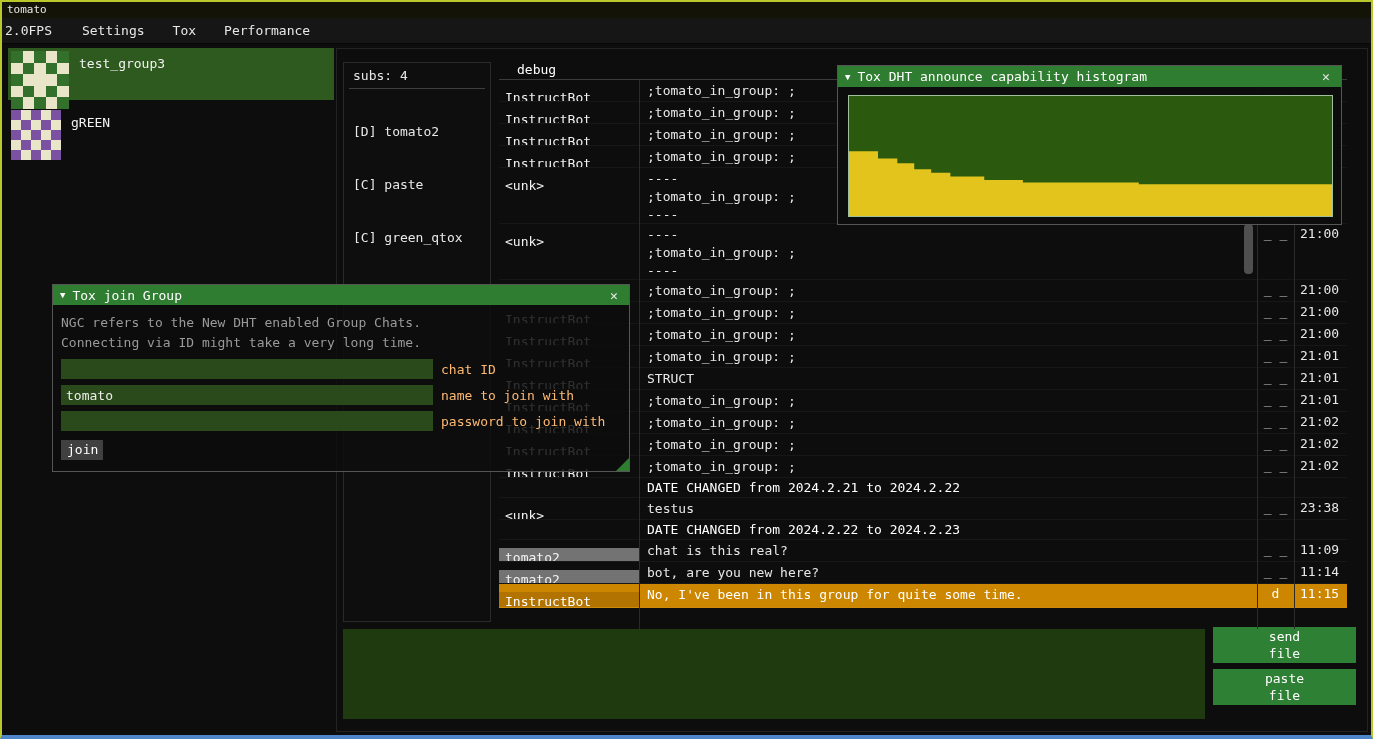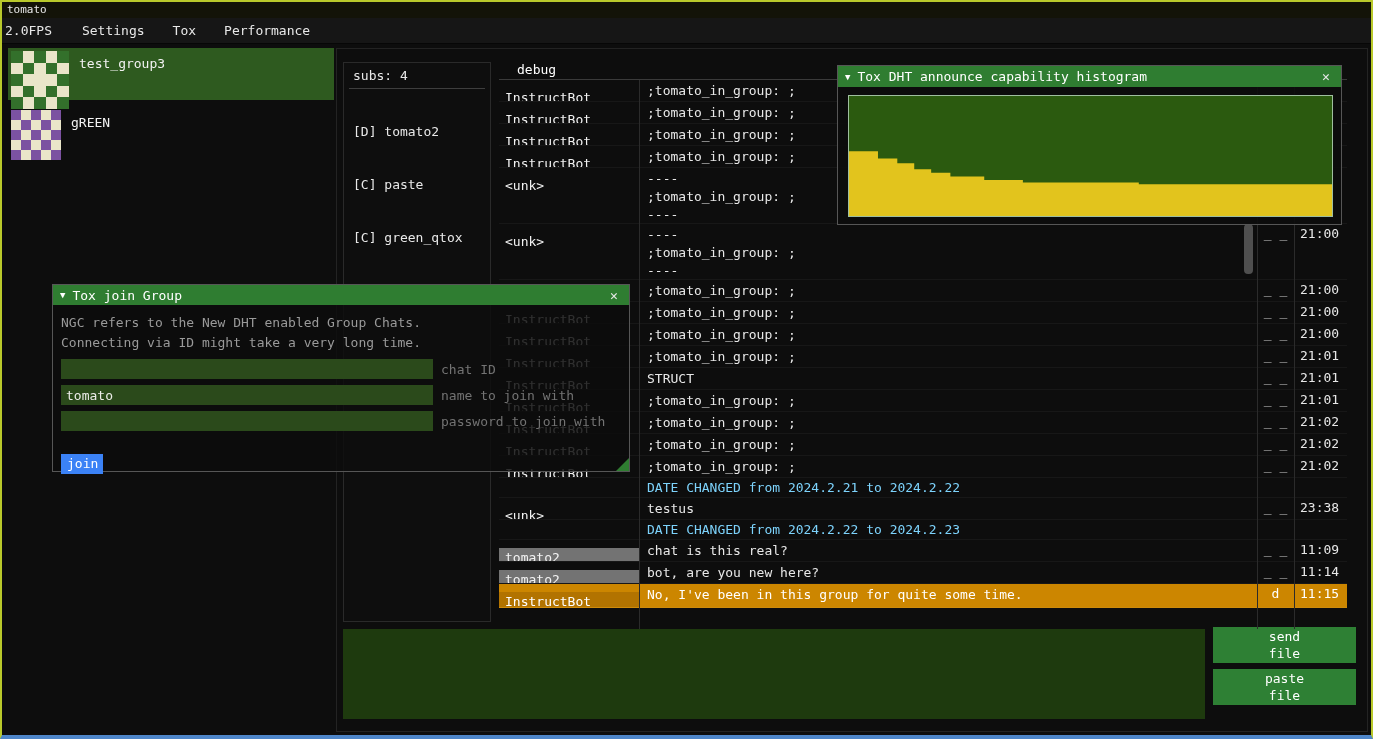--- a/index.html
+++ b/index.html
@@ -37,21 +37,21 @@
   .row { position:absolute; left:0; width:848px; box-sizing:border-box; border-bottom:1px solid rgba(255,255,255,0.045); }
   .cell-name  { position:absolute; left:0;   top:8px; bottom:0; width:140px; padding:2px 0 0 6px; box-sizing:border-box; color:#f2f2f2; overflow:hidden; }
   .cell-msg   { position:absolute; left:140px; top:0; bottom:0; width:618px; padding:2px 0 0 8px; box-sizing:border-box; overflow:hidden; }
   .cell-flags { position:absolute; left:758px; top:0; width:37px; padding-top:2px; text-align:center; color:#c9c9c9; }
   .cell-time  { position:absolute; left:795px; top:0; width:53px; padding:2px 0 0 6px; box-sizing:border-box; }
   .msg-line { line-height:18px; white-space:pre; }
   .row.self .cell-name { background:#737373; }
   .row.highlight { background:#cc8600; color:#ffffff; }
   .row.highlight .cell-name { background:#b27300; color:#ffffff; }
   .row.highlight .cell-flags, .row.highlight .cell-time { color:#ffffff; }
-  .row.system .cell-msg { color:#7dd3fc; }
+  .row.system .cell-msg { color:#ffffff; }
   .colsep { position:absolute; top:78px; height:549px; width:1px; background:#2b2b2b; z-index:6; }
   .scroll-thumb { position:absolute; left:1242px; top:222px; width:9px; height:50px; background:#4f4f4f; border-radius:4px; z-index:7; }
 
   
   .entry { position:absolute; left:341px; top:627px; width:862px; height:90px; background:#1e3a0e; border:none; resize:none; outline:none; color:#e8e8e8; font-family:"DejaVu Sans Mono", monospace; font-size:13px; box-sizing:border-box; z-index:5; }
   .btn { position:absolute; width:143px; height:36px; background:#2e8034; color:#fff; border:none; text-align:center; white-space:pre-line; line-height:17px; font-family:"DejaVu Sans Mono", monospace; font-size:13px; cursor:pointer; z-index:5; }
   .btn.send { left:1211px; top:625px; }
   .btn.paste { left:1211px; top:667px; }
 
   
@@ -59,22 +59,22 @@
   .wtitle { height:20px; background:#2f7d31; display:flex; align-items:center; padding:0 7px; color:#fff; }
   .collapse { font-size:9px; margin-right:7px; }
   .wtitle .title { flex:1; white-space:pre; }
   .close { width:16px; text-align:center; cursor:pointer; color:#e8e8e8; }
 
   .join-win { left:50px; top:282px; width:578px; height:188px; background:rgba(13,13,13,0.85); z-index:30; }
   .join-body { padding:8px; position:relative; }
   .join-desc { color:#9a9a9a; line-height:20px; white-space:pre; }
   .field-row { display:flex; align-items:center; margin-top:6px; }
   .field-input { width:372px; height:20px; background:#2b4a1b; border:none; outline:none; color:#ecece8; font-family:"DejaVu Sans Mono", monospace; font-size:13px; padding:0 0 0 5px; box-sizing:border-box; }
-  .field-label { margin-left:8px; color:#737373; white-space:pre; }
-  .join-btn { margin-top:23px; width:42px; height:20px; background:#3b82f6; border:none; color:#fff; font-family:"DejaVu Sans Mono", monospace; font-size:13px; line-height:18px; cursor:pointer; }
+  .field-label { margin-left:8px; color:#fdba74; white-space:pre; }
+  .join-btn { margin-top:9px; width:42px; height:20px; background:#404040; border:none; color:#fff; font-family:"DejaVu Sans Mono", monospace; font-size:13px; line-height:18px; cursor:pointer; }
   .grip { position:absolute; right:0; bottom:0; width:0; height:0; border-left:13px solid transparent; border-bottom:13px solid #2f7d31; }
 
   .hist-win { left:835px; top:63px; width:505px; height:160px; background:rgba(13,13,13,0.93); z-index:25; }
   .hist-win .wtitle { height:21px; }
   .hist-plot { position:absolute; left:10px; top:29px; width:485px; height:122px; background:#2b5a0f; border:1px solid #9fbf9f; box-sizing:border-box; }
   .hist-plot svg { position:absolute; left:0; top:0; width:100%; height:100%; display:block; }
 </style>
 </head>
 <body>
 

